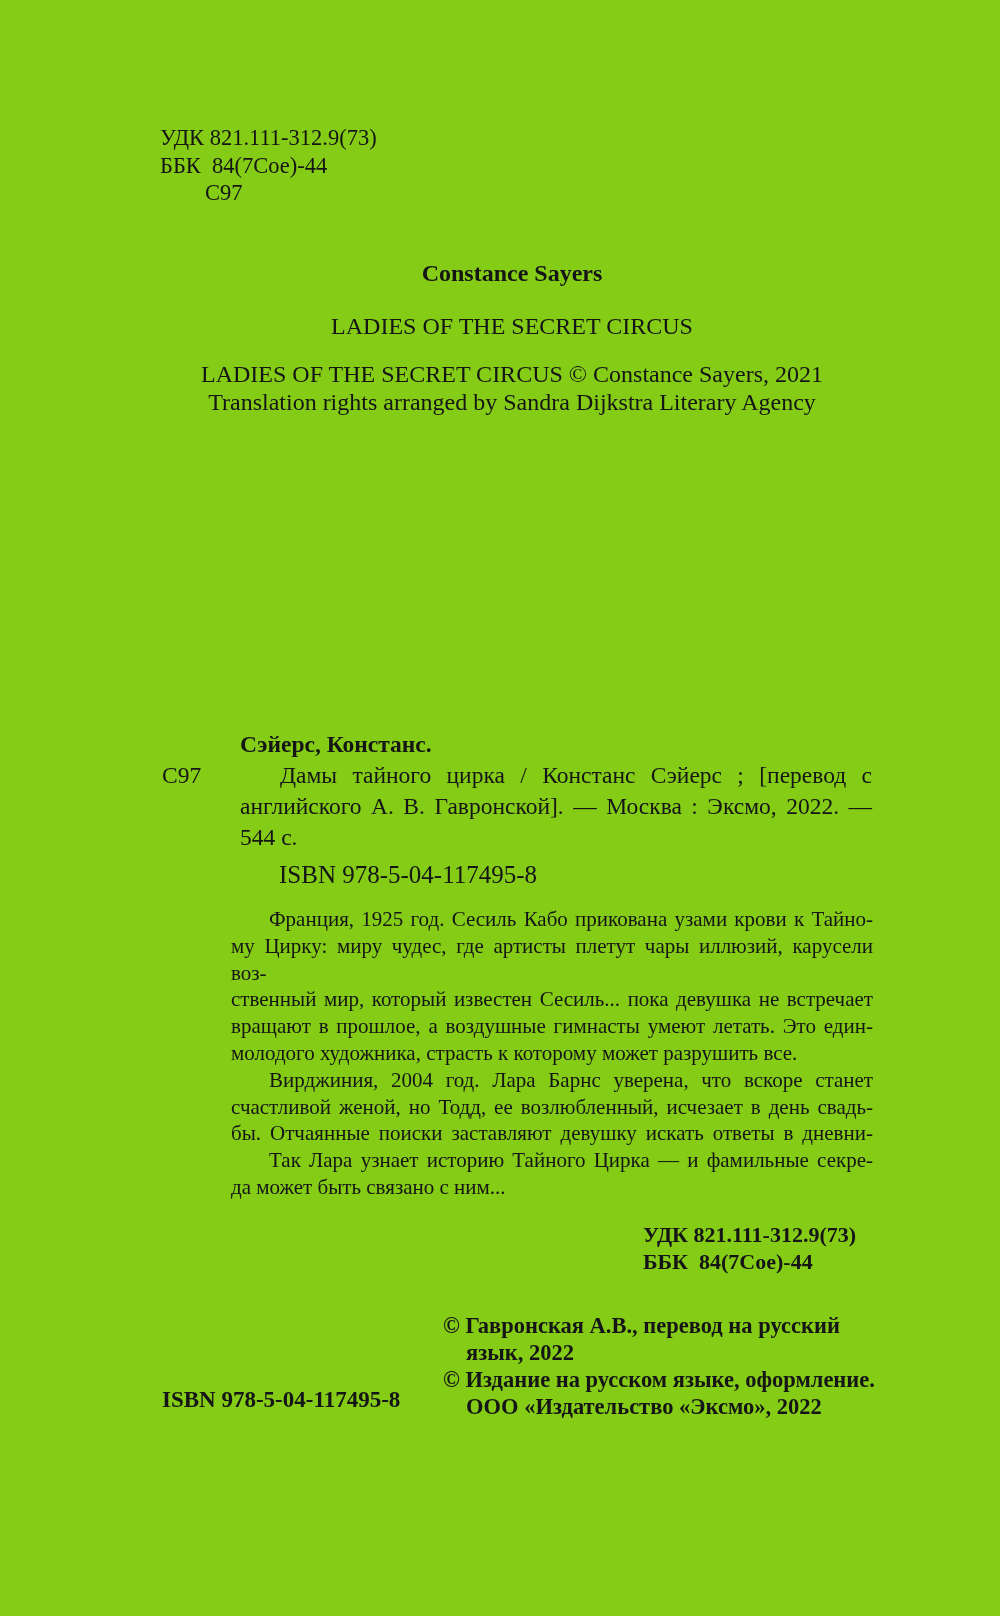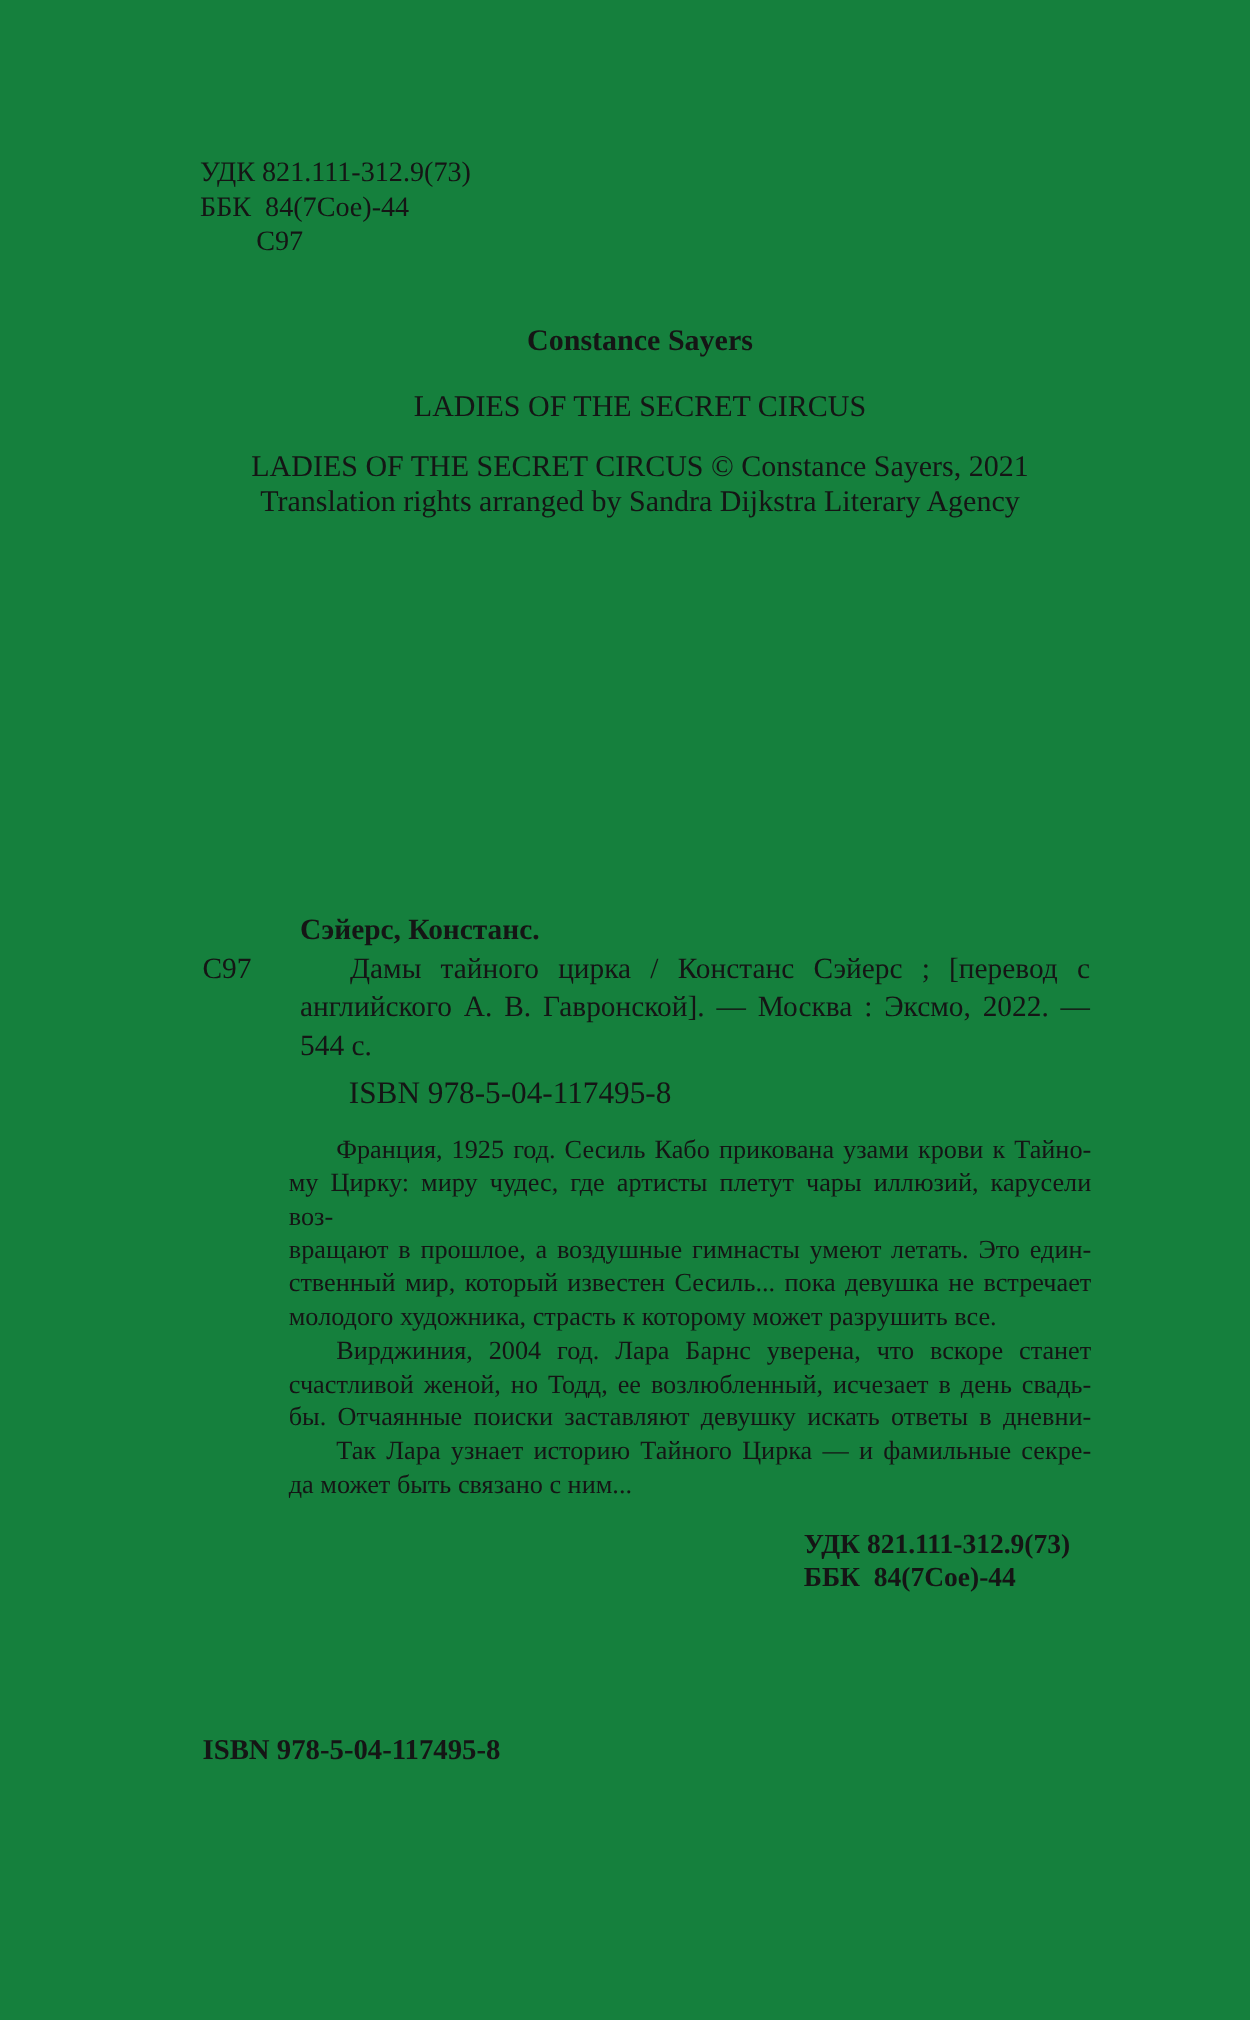--- a/index.html
+++ b/index.html
@@ -4,21 +4,21 @@
 <style>
   html, body {
     margin: 0;
     padding: 0;
     background: #ffffff;
   }
   .page {
     position: relative;
     width: 1000px;
     height: 1616px;
-    background: #15803d;
+    background: #84cc16;
     color: #151515;
     font-family: "Liberation Serif", "DejaVu Serif", serif;
     overflow: hidden;
   }
   .pre { white-space: pre; }
 
   
   .top-codes {
     position: absolute;
     left: 160px;
@@ -134,31 +134,37 @@
     <div class="line1 jl">Дамы тайного цирка / Констанс Сэйерс ; [перевод с</div>
     <div class="jl">английского А. В. Гавронской]. — Москва : Эксмо, 2022. —</div>
     <div>544 с.</div>
   </div>
 
   <div class="isbn-mid">ISBN 978-5-04-117495-8</div>
 
   <div class="annotation">
     <div class="first jl">Франция, 1925 год. Сесиль Кабо прикована узами крови к Тайно-</div>
     <div class="jl">му Цирку: миру чудес, где артисты плетут чары иллюзий, карусели воз-</div>
+    <div class="jl">ственный мир, который известен Сесиль... пока девушка не встречает</div>
     <div class="jl">вращают в прошлое, а воздушные гимнасты умеют летать. Это един-</div>
-    <div class="jl">ственный мир, который известен Сесиль... пока девушка не встречает</div>
     <div>молодого художника, страсть к которому может разрушить все.</div>
     <div class="first jl">Вирджиния, 2004 год. Лара Барнс уверена, что вскоре станет</div>
     <div class="jl">счастливой женой, но Тодд, ее возлюбленный, исчезает в день свадь-</div>
     <div class="jl">бы. Отчаянные поиски заставляют девушку искать ответы в дневни-</div>
     <div class="first jl">Так Лара узнает историю Тайного Цирка — и фамильные секре-</div>
     <div>да может быть связано с ним...</div>
   </div>
 
   <div class="bottom-codes">
     <div class="pre">УДК 821.111-312.9(73)</div>
     <div class="pre">ББК  84(7Сое)-44</div>
   </div>
 
+  <div class="copyright-block">
+    <div>© Гавронская А.В., перевод на русский</div>
+    <div class="cont">язык, 2022</div>
+    <div>© Издание на русском языке, оформление.</div>
+    <div class="cont">ООО «Издательство «Эксмо», 2022</div>
+  </div>
 
   <div class="bottom-isbn">ISBN 978-5-04-117495-8</div>
 
 </div>
 
 </body></html>

